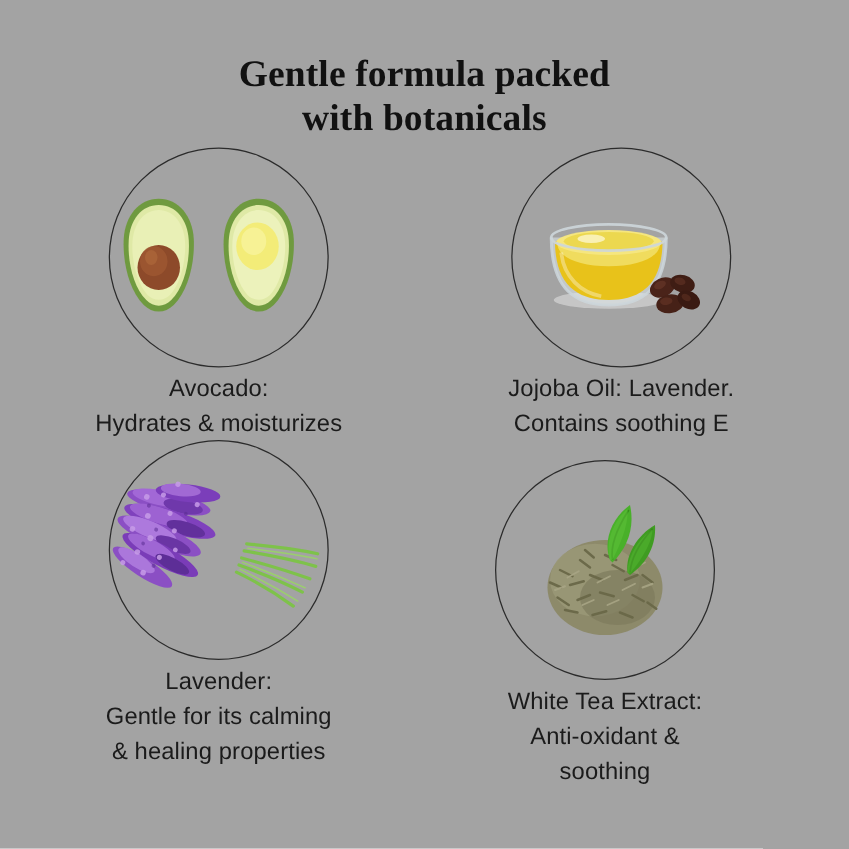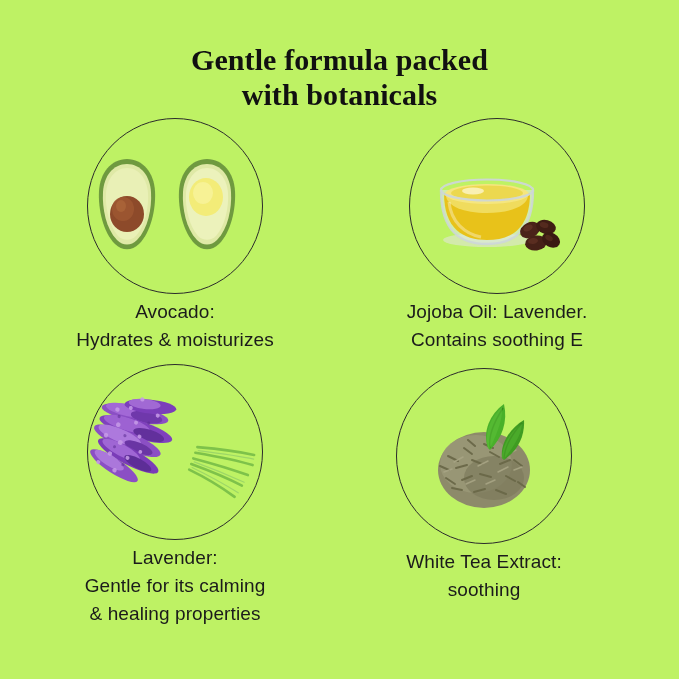--- a/index.html
+++ b/index.html
@@ -4,21 +4,21 @@
 <style>
   html, body {
     margin: 0;
     padding: 0;
     background: #ffffff;
   }
   .infographic {
     position: relative;
     width: 679px;
     height: 679px;
-    background: #bef264;
+    background: #a3a3a3;
     overflow: hidden;
     font-family: "Liberation Sans", sans-serif;
   }
 
   
   .title {
     position: absolute;
     top: 42px;
     left: 0;
     width: 679px;
@@ -32,21 +32,21 @@
   }
   .title-line { display: block; }
 
   
   .cell {
     position: absolute;
     width: 330px;
   }
   .cell-tl { left: 10px;  top: 118px; }
   .cell-tr { left: 332px; top: 118px; }
-  .cell-bl { left: 10px;  top: 364px; }
+  .cell-bl { left: 10px;  top: 352px; }
   .cell-br { left: 319px; top: 368px; }
 
   .circle-wrap {
     position: relative;
     width: 176px;
     height: 176px;
     margin: 0 auto;
   }
   .circle-ring {
     position: absolute;
@@ -278,17 +278,18 @@
             <path d="M-2,16 C-4,2 6,-14 20,-22 C21,-6 14,8 0,18 Z" fill="#3f9c22"></path>
             <path d="M0,16 C1,4 8,-8 18,-19" fill="none" stroke="#2a7415" stroke-width="1.4" opacity="0.8"></path>
             <path d="M-2,16 C-2,4 6,-10 18,-19 C18,-10 12,2 0,17 Z" fill="#55b832" opacity="0.5"></path>
           </g>
         </g>
       </svg>
       <div class="circle-ring"></div>
     </div>
     <div class="caption">
       <span class="caption-line">White Tea Extract:</span>
+      <span class="caption-line">Anti-oxidant &amp;</span>
       <span class="caption-line">soothing</span>
     </div>
   </div>
 
 </div>
 
 </body></html>

